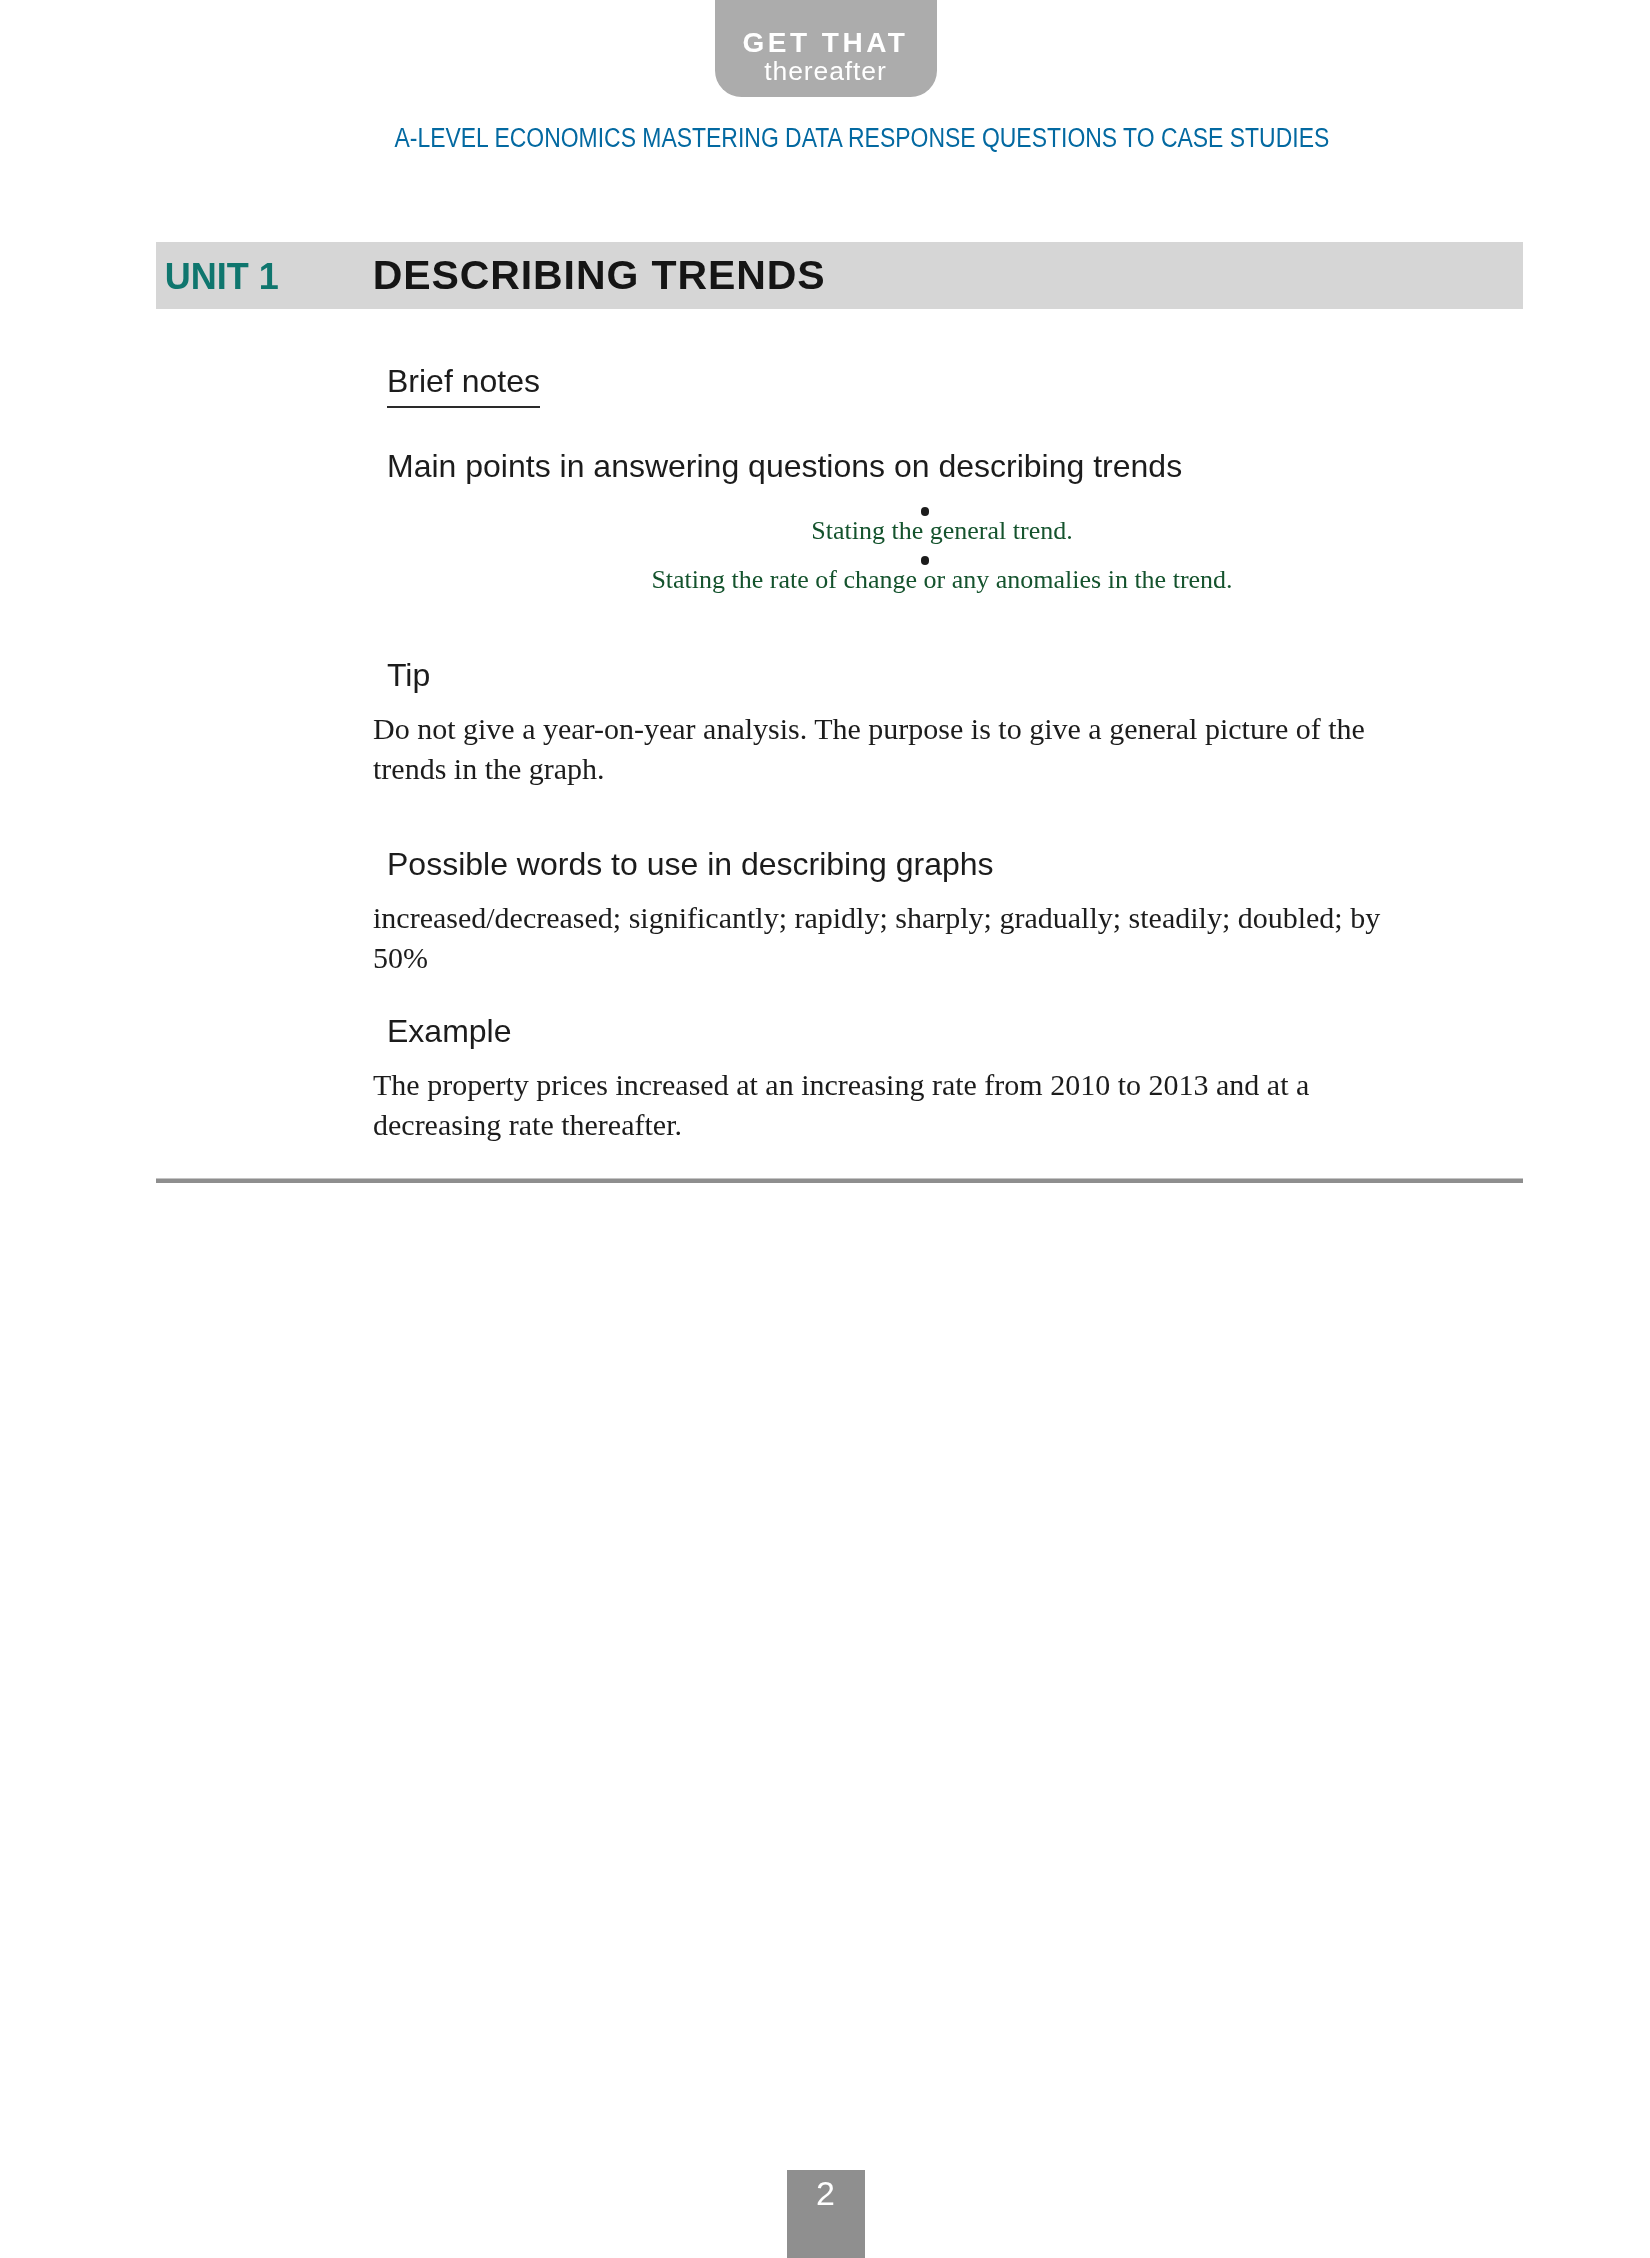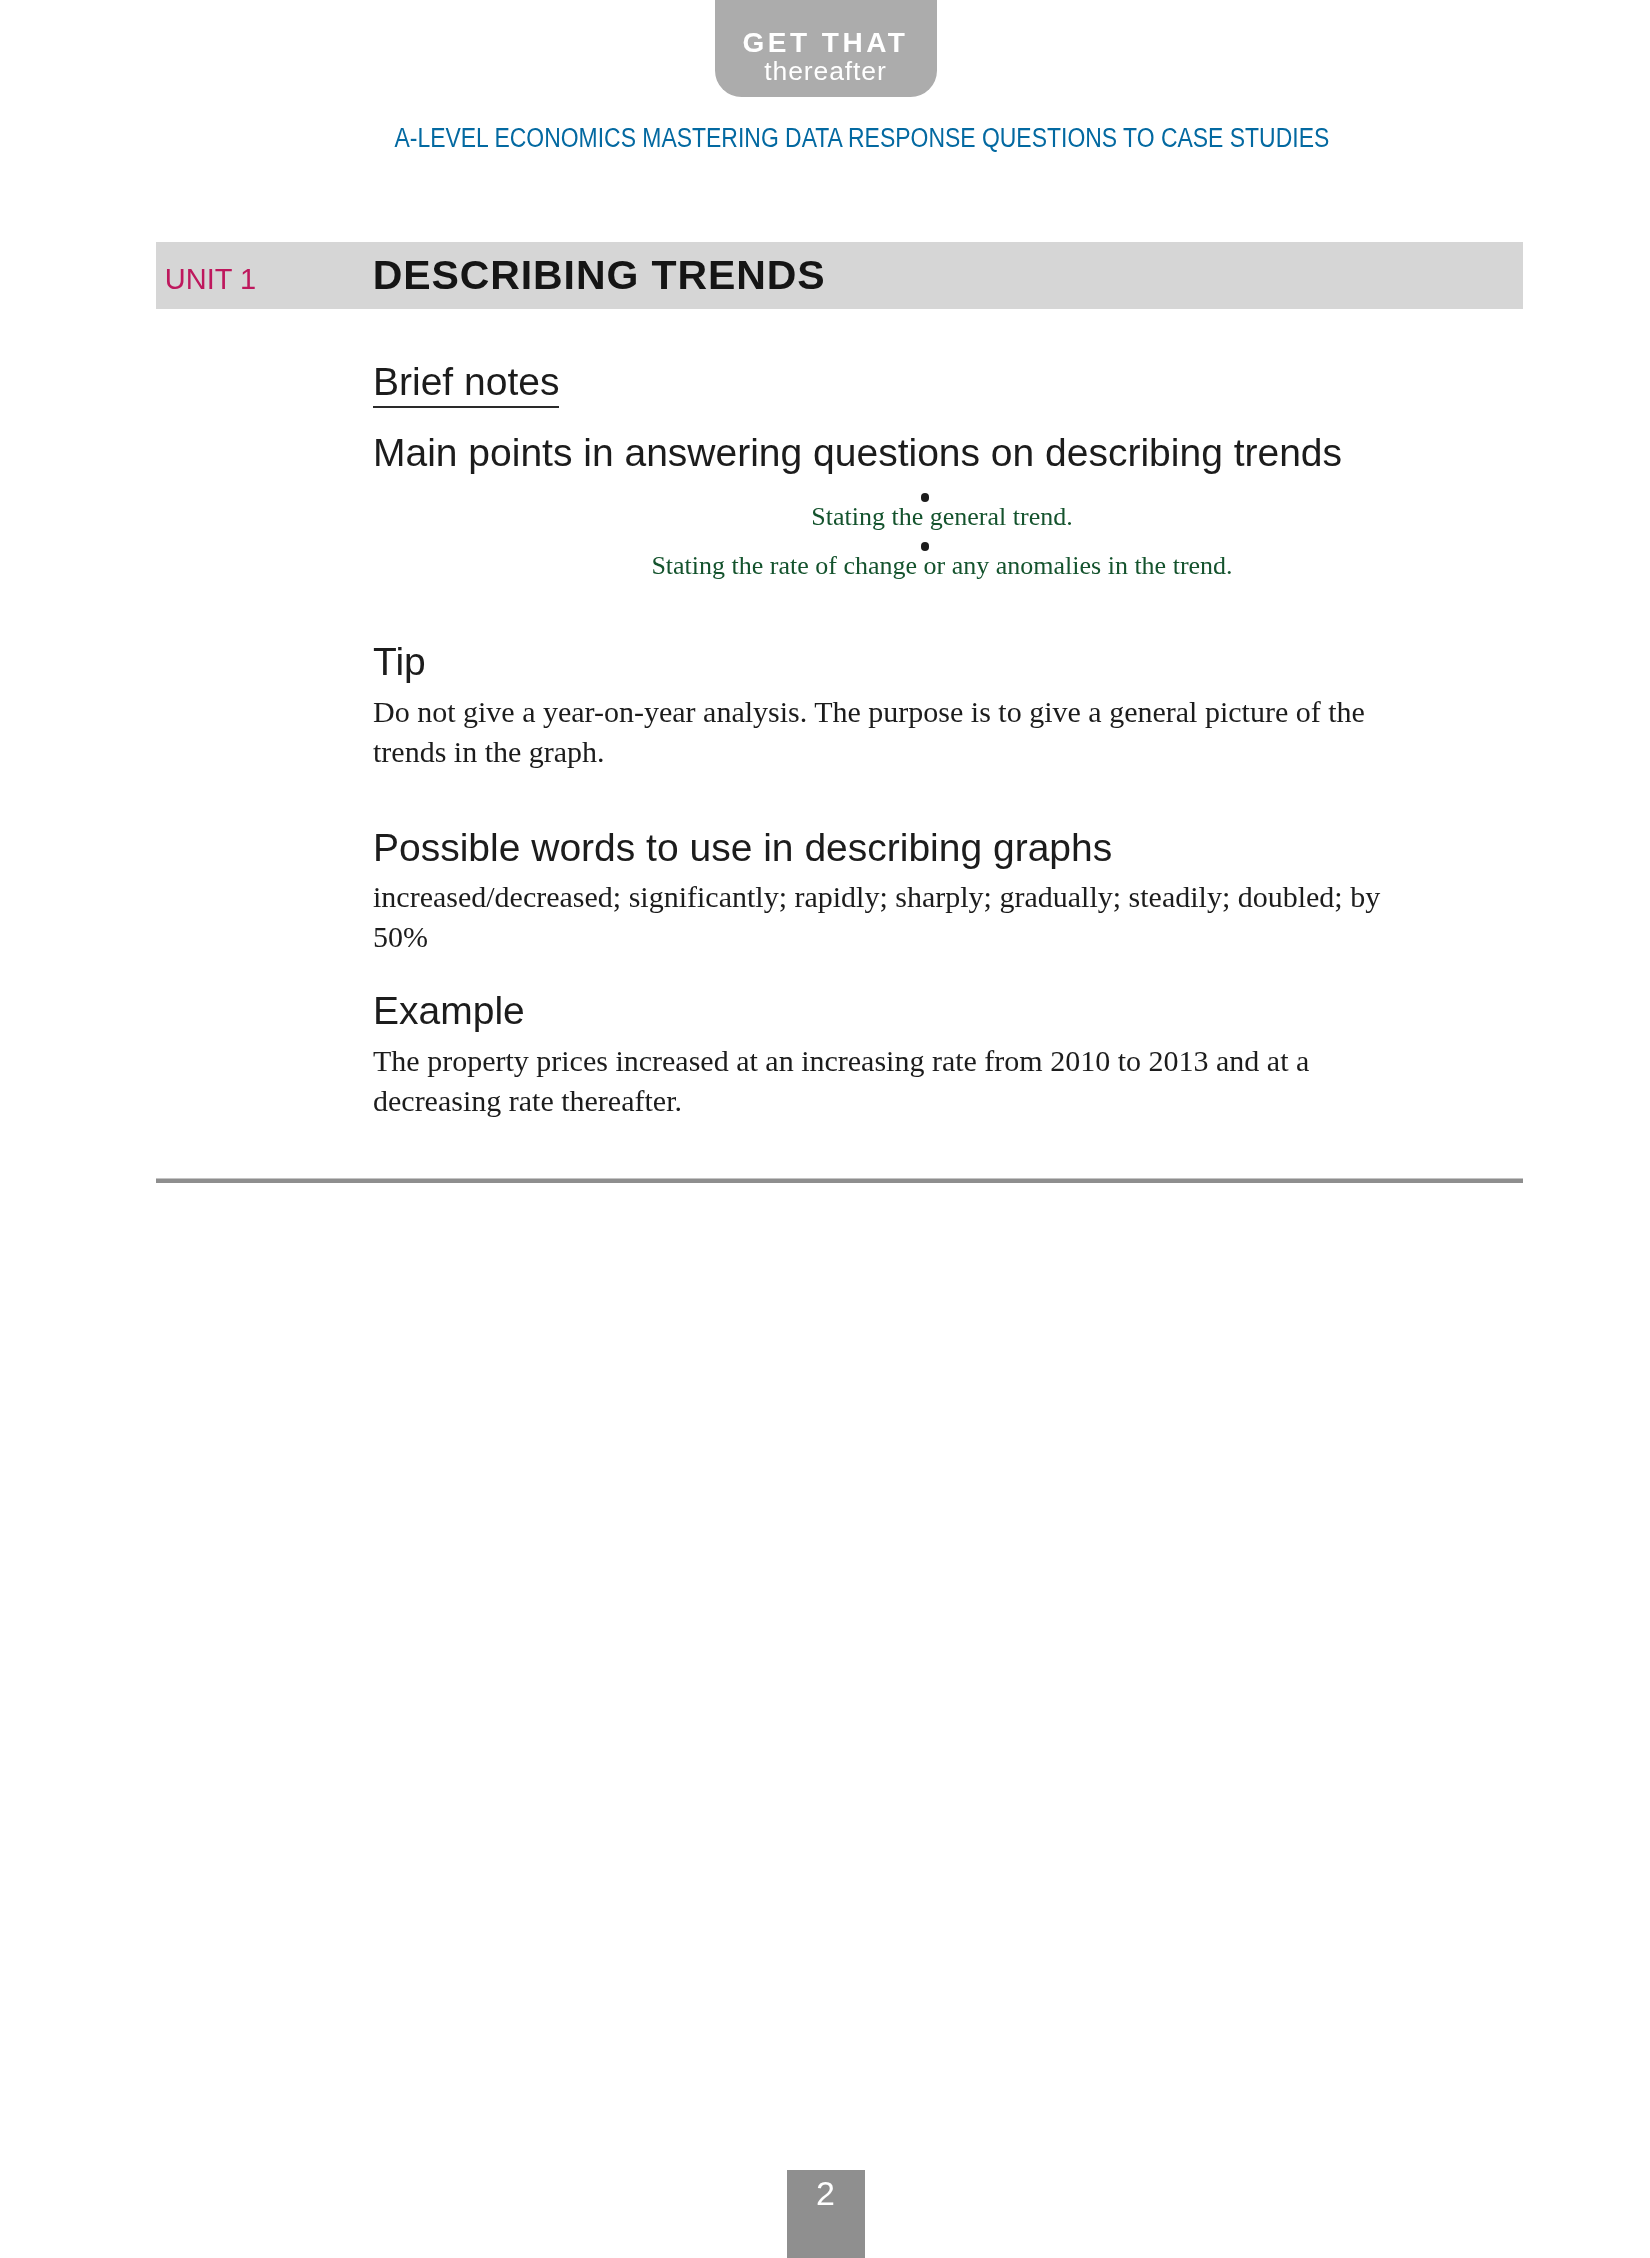--- a/index.html
+++ b/index.html
@@ -79,41 +79,41 @@
     height: 67px;
     background: #d6d6d6;
     line-height: 67px;
     white-space: nowrap;
   }
   .unit-label {
     display: inline-block;
     width: 208px;
     padding-left: 8.8px;
     box-sizing: content-box;
-    font-size: 29px;
-    font-weight: 400;
-    color: #be185d;
+    font-size: 36px;
+    font-weight: 700;
+    color: #0f766e;
   }
   .unit-title {
     font-size: 41px;
     font-weight: 700;
     letter-spacing: 0.9px;
     color: #151515;
   }
 
   
   .content {
     position: absolute;
     top: 353px;
     left: 373px;
     width: 1138px;
   }
   .subheading {
-    margin: 0;
-    font-size: 39px;
+    margin: 14px;
+    font-size: 32px;
     font-weight: 400;
     color: #1c1c1c;
     line-height: 39px;
   }
   .underlined {
     display: inline-block;
     padding-bottom: 5.3px;
     border-bottom: 2.6px solid #2a2a2a;
   }
   .h-brief   { margin-top: 8.8px; }

